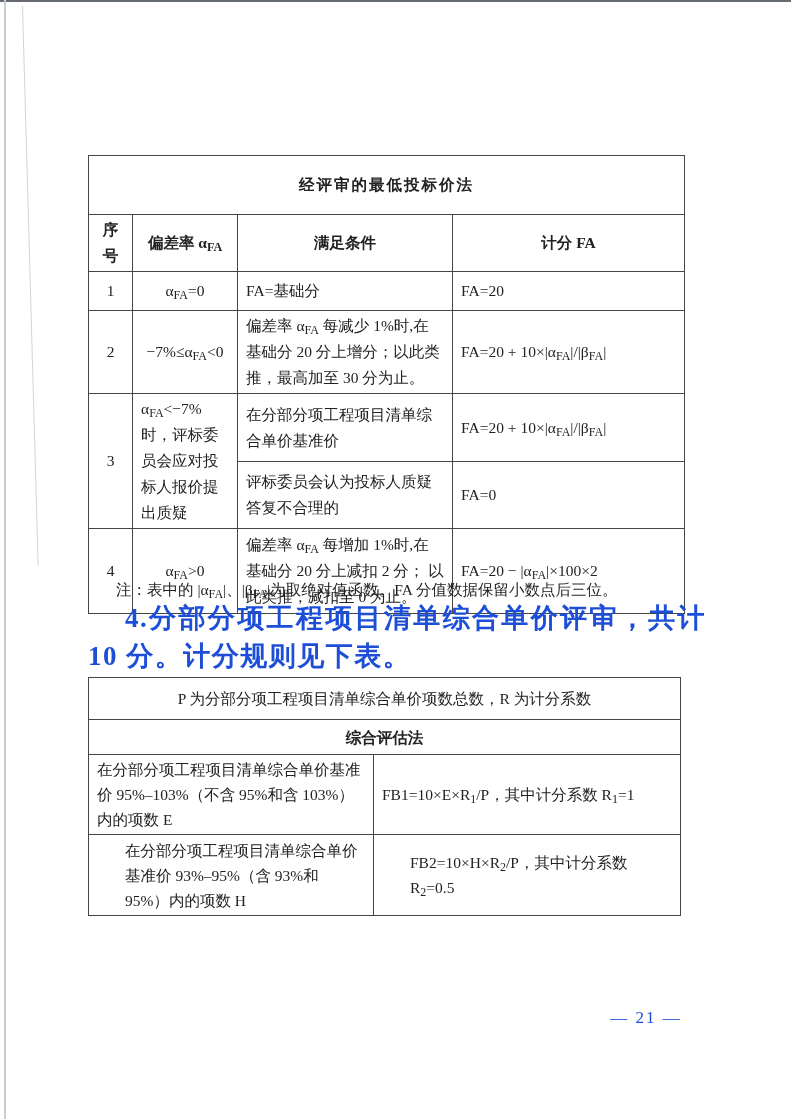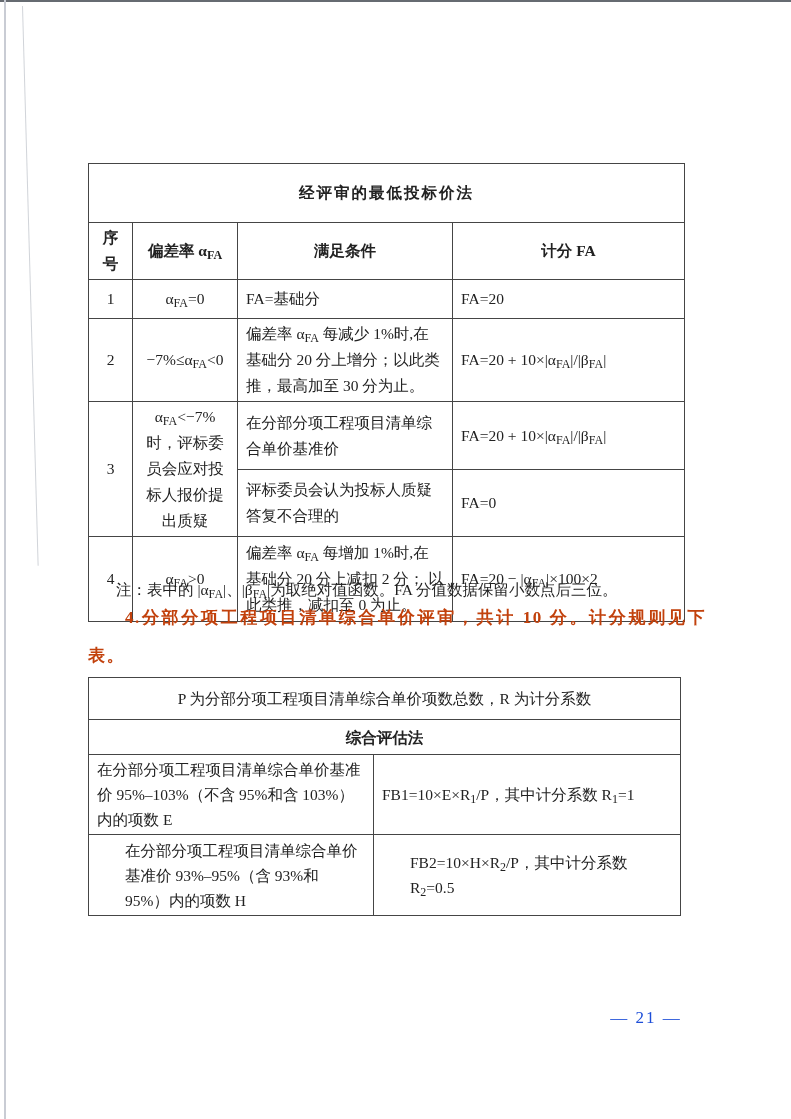--- a/index.html
+++ b/index.html
@@ -9,21 +9,21 @@
   }
   .scan-edge-top{position:absolute;top:0;left:0;width:791px;height:2px;background:#666b71;}
   .scan-edge-left{position:absolute;top:0;left:4px;width:2px;height:1119px;background:#c9ccd4;}
   .scan-edge-inner{position:absolute;top:6px;left:22px;width:1px;height:560px;background:#b9bdc5;
     transform:rotate(-1.6deg);transform-origin:top center;opacity:.65;}
   .doc-table{border-collapse:collapse;table-layout:fixed;background:#fff;position:absolute;}
   .doc-table td{
     border:1.5px solid #454545;padding:2px 8px;vertical-align:middle;
     font-size:15.5px;line-height:26px;color:#222;word-break:break-word;
   }
-  .t1{left:88px;top:155px;width:596px;margin-top:8px;}
+  .t1{left:88px;top:155px;width:596px;}
   .t2{left:88px;top:677px;width:592px;}
   .center{text-align:center;}
   .bold{font-weight:700;}
   .title-cell{font-size:17px;font-weight:700;letter-spacing:2px;height:54px;}
   .rh40 td{height:38px;}
   .rh38 td{height:34px;}
   .rh80 td{height:76px;}
   .rh57 td{height:53px;}
   .rh51 td{height:47px;}
   .rh84 td{height:80px;}
@@ -33,22 +33,22 @@
   .rh78 td{height:74px;}
   .rh80b td{height:76px;padding-left:36px;}
   .t2 td{line-height:25px;}
   sub{font-size:12px;line-height:0;vertical-align:-3px;}
   .note{
     position:absolute;left:88px;top:578px;width:624px;
     font-size:15.5px;line-height:24px;padding-left:28px;color:#1f1f1f;
   }
   .para4{
     position:absolute;left:88px;top:599px;width:618px;
-    font-size:17px;font-weight:700;line-height:38px;letter-spacing:1.5px;
-    text-indent:37px;text-align:justify;color:#c2410c;
+    font-size:27px;font-weight:700;line-height:38px;letter-spacing:1.5px;
+    text-indent:37px;text-align:justify;color:#1d4ed8;
   }
   .page-footer{
     position:absolute;left:596px;top:1008px;width:100px;text-align:center;
     font-size:17px;letter-spacing:2px;color:#1d4ed8;
   }
 </style>
 </head>
 <body>
 
 <div class="scan-edge-top"></div>
@@ -79,21 +79,21 @@
       <td>FA=20</td>
     </tr>
     <tr class="rh80">
       <td class="center">2</td>
       <td class="center">−7%≤α<sub>FA</sub>&lt;0</td>
       <td>偏差率 α<sub>FA</sub> 每减少 1%时,在基础分 20 分上增分；以此类推，最高加至 30 分为止。</td>
       <td>FA=20 + 10×|α<sub>FA</sub>|/|β<sub>FA</sub>|</td>
     </tr>
     <tr class="rh57">
       <td rowspan="2" class="center">3</td>
-      <td rowspan="2" style="text-align:center;">α<sub>FA</sub>&lt;−7%时，评标委员会应对投标人报价提出质疑</td>
+      <td rowspan="2" style="">α<sub>FA</sub>&lt;−7%时，评标委员会应对投标人报价提出质疑</td>
       <td>在分部分项工程项目清单综合单价基准价</td>
       <td>FA=20 + 10×|α<sub>FA</sub>|/|β<sub>FA</sub>|</td>
     </tr>
     <tr class="rh51">
       <td>评标委员会认为投标人质疑答复不合理的</td>
       <td>FA=0</td>
     </tr>
     <tr class="rh84">
       <td class="center">4</td>
       <td class="center">α<sub>FA</sub>&gt;0</td>

